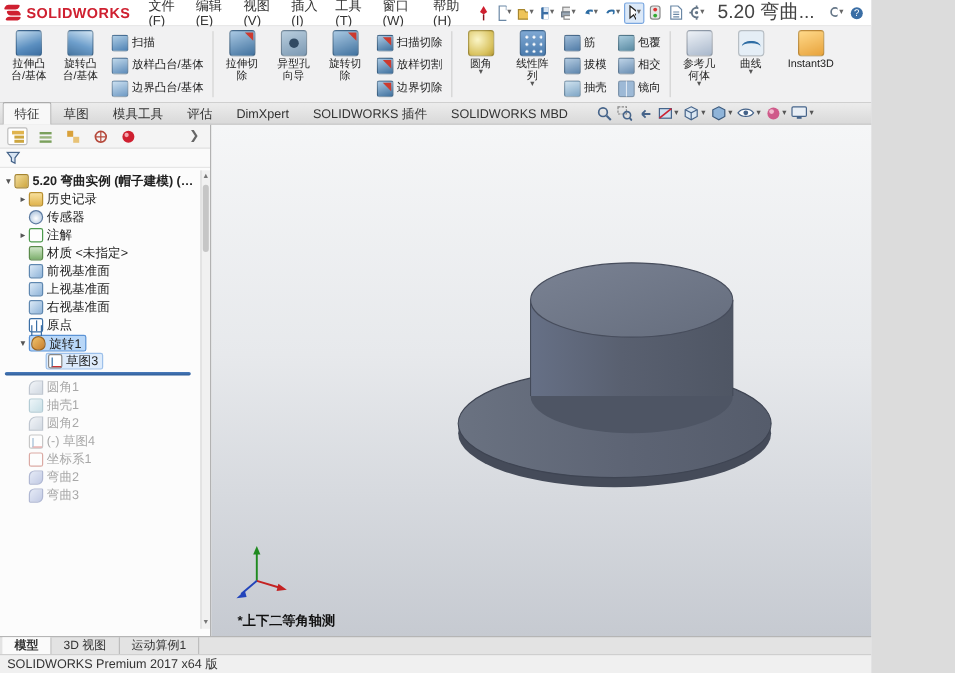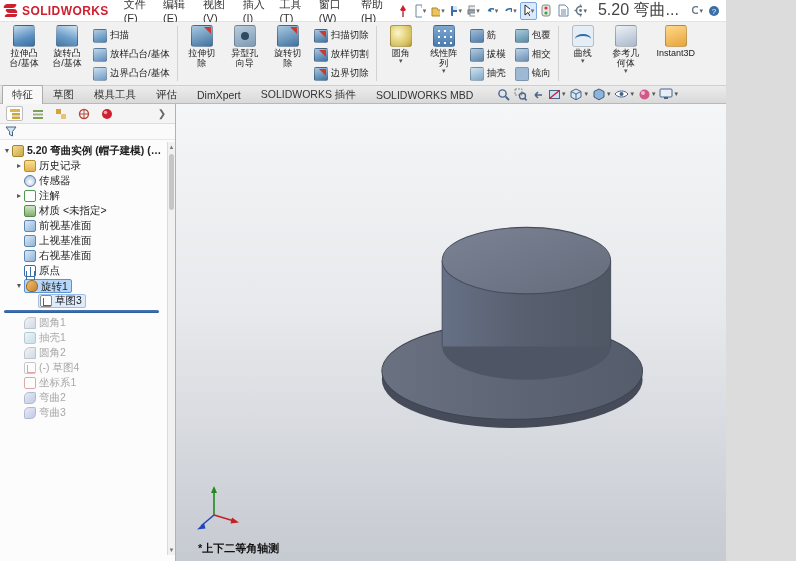--- a/index.html
+++ b/index.html
@@ -336,28 +336,28 @@
         </div>
         <div class="rbtn-sm">
           <span class="ric-s c-mirror"></span>
           <span>镜向</span>
         </div>
       </div>
     </div>
     <div class="rsep"></div>
     <div class="rgroup">
       <div class="rbtn-lg">
-        <span class="ric c-curve"></span>
-        <span class="rlabel">曲线</span>
-        <span class="rdd">▾</span>
-      </div>
-      <div class="rbtn-lg">
         <span class="ric c-refgeo"></span>
         <span class="rlabel">参考几
 何体</span>
+        <span class="rdd">▾</span>
+      </div>
+      <div class="rbtn-lg">
+        <span class="ric c-curve"></span>
+        <span class="rlabel">曲线</span>
         <span class="rdd">▾</span>
       </div>
       <div class="rbtn-lg" style="width:56px;align-items:center;">
         <span class="ric c-i3d"></span>
         <span class="rlabel">Instant3D</span>
       </div>
     </div>
   </div>
 
   <div class="tabrow">
@@ -618,14 +618,22 @@
         <line x1="22" y1="32" x2="42" y2="38" stroke="#c42222" stroke-width="1.6"></line>
         <path d="M47 39.5 L40 34.5 L38.5 40.5 Z" fill="#c42222"></path>
         <line x1="22" y1="32" x2="9" y2="43" stroke="#2244bb" stroke-width="1.6"></line>
         <path d="M5 46.5 L12 40 L13.5 45.5 Z" fill="#2244bb"></path>
       </svg>
 
       <div class="view-annotation">*上下二等角轴测</div>
     </div>
   </div>
 
-
+  <div class="doctabs">
+    <span class="dtab active">模型</span>
+    <span class="dtab">3D 视图</span>
+    <span class="dtab">运动算例1</span>
+  </div>
+
+  <div class="statusbar">
+    <span>SOLIDWORKS Premium 2017 x64 版</span>
+  </div>
 </div>
 
 </body></html>

